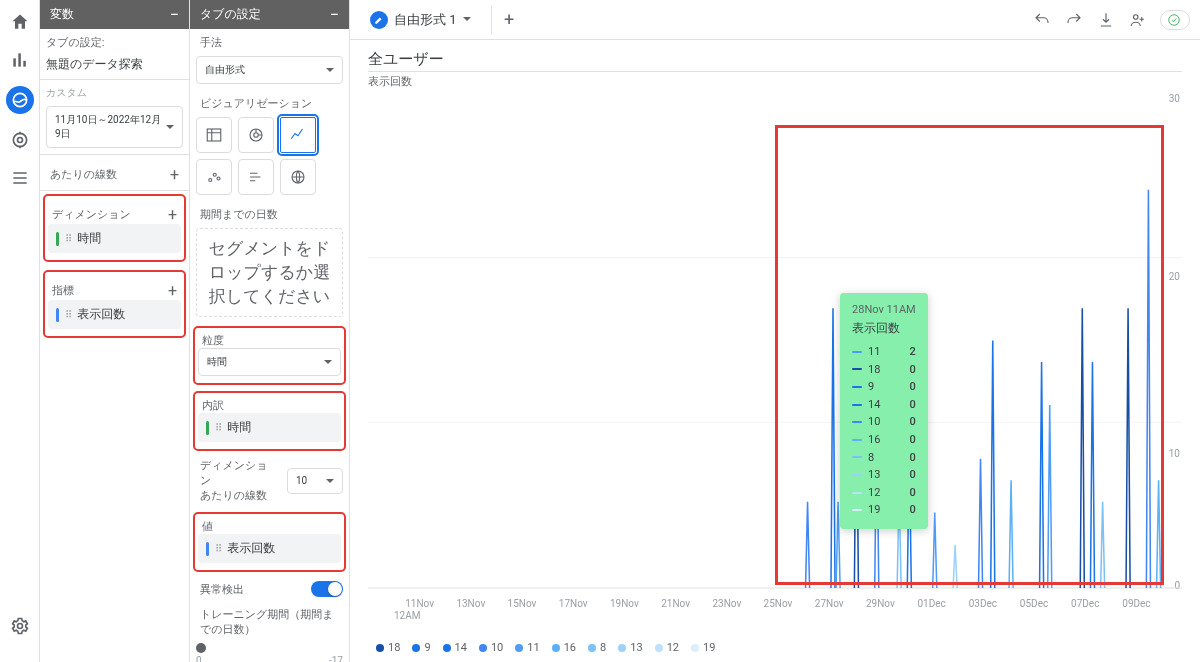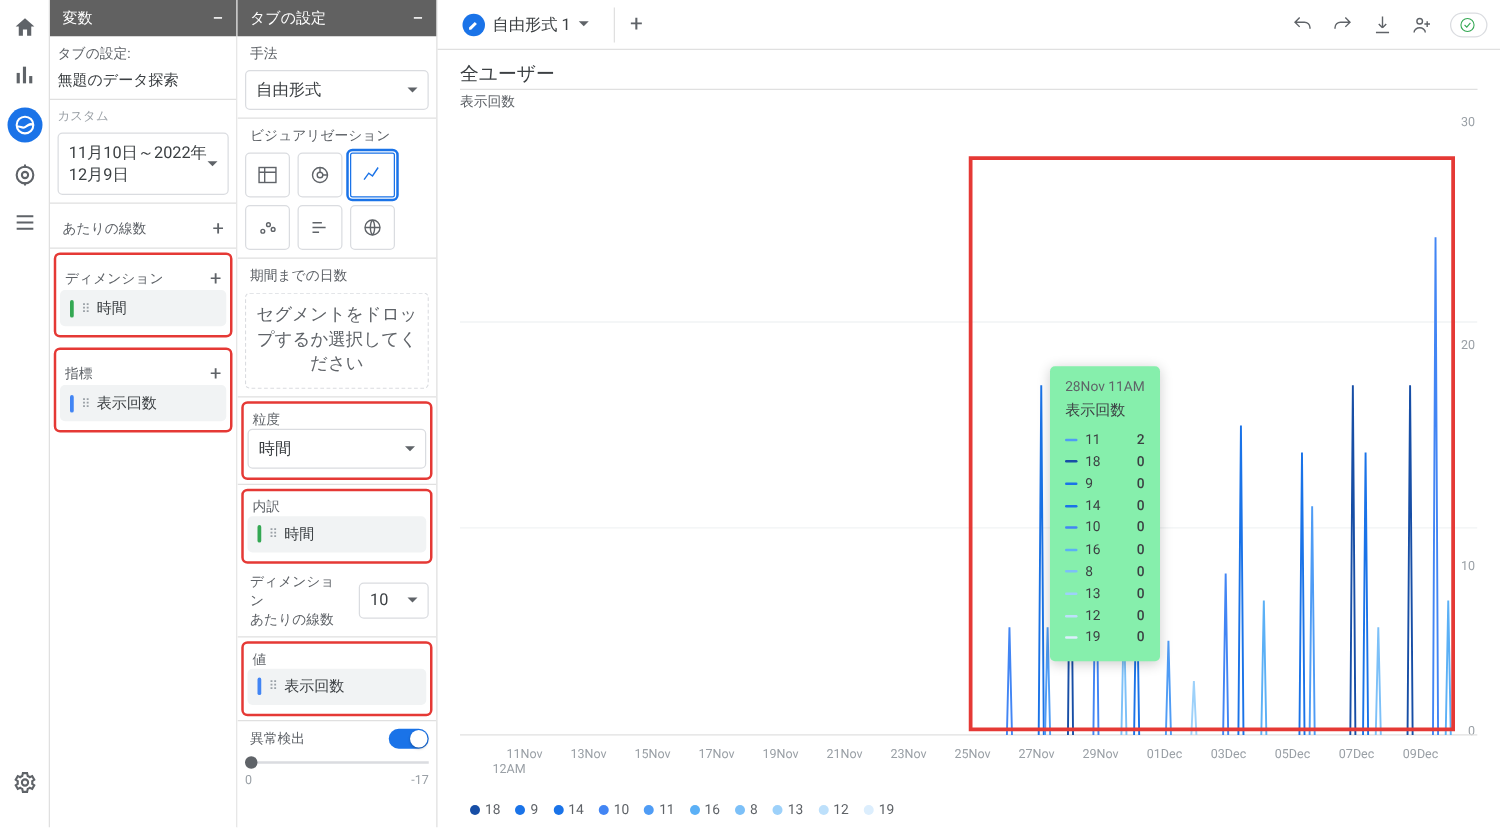--- a/index.html
+++ b/index.html
@@ -12,27 +12,27 @@
 
 .panel { background:#fff; border-right:1px solid #e0e0e0; display:flex; flex-direction:column; }
 .panel-vars { width: 150px; }
 .panel-tab  { width: 160px; }
 .panel-header { background:#616161; color:#fff; font-size:12px; padding:6px 10px; display:flex; justify-content:space-between; align-items:center; cursor:pointer;}
 .panel-header .minus { font-size:16px; line-height:10px; }
 .panel-body { padding:6px 6px; font-size:11px; display:flex; flex-direction:column; gap:6px; overflow:auto; }
 .section-label { color:#5f6368; font-size:11px; padding:4px 4px 0 4px; display:flex; justify-content:space-between; align-items:center;}
 .section-label .plus { font-size:16px; color:#5f6368; cursor:pointer; }
 .card { background:#f1f3f4; border-radius:4px; padding:8px 10px; font-size:12px; text-align:center; color:#5f6368;}
-.drop-card { background:#fff; border:1px dashed #dadce0; border-radius:4px; padding:8px 6px; font-size:14px; text-align:center; color:#5f6368; line-height:1.4;}
+.drop-card { background:#fff; border:1px dashed #dadce0; border-radius:4px; padding:8px 6px; font-size:17px; text-align:center; color:#5f6368; line-height:1.4;}
 .chip { background:#f1f3f4; border-radius:4px; padding:6px 8px; font-size:12px; display:flex; align-items:center; gap:6px; }
 .chip .bar { width:3px; height:14px; border-radius:2px; }
 .chip .bar.green { background:#34a853; }
 .chip .bar.blue { background:#4285f4; }
 .chip .dots { color:#9aa0a6; letter-spacing:-1px; font-size:10px;}
-.select { background:#fff; border:1px solid #dadce0; border-radius:4px; padding:6px 8px; font-size:13px; display:flex; justify-content:space-between; align-items:center; cursor:pointer;}
+.select { background:#fff; border:1px solid #dadce0; border-radius:4px; padding:6px 8px; font-size:10px; display:flex; justify-content:space-between; align-items:center; cursor:pointer;}
 .select .arrow { border:4px solid transparent; border-top-color:#5f6368; margin-top:4px; }
 .small-label { font-size:11px; color:#5f6368; padding:0 4px;}
 .hr { height:1px; background:#e0e0e0; margin:0 -6px; }
 
 .viz-grid { display:flex; flex-wrap:wrap; gap:6px; }
 .viz-btn { width:36px; height:36px; border:1px solid #dadce0; border-radius:4px; display:flex; align-items:center; justify-content:center; cursor:pointer; background:#fff;}
 .viz-btn.active { outline:2px solid #1a73e8; border-color:#1a73e8; }
 .viz-btn svg { width:18px; height:18px; stroke:#5f6368; fill:none; stroke-width:1.5;}
 .viz-btn.active svg { stroke:#1a73e8; }
 
@@ -272,20 +272,21 @@
       </div>
     </div>
     <div class="hr"></div>
 
     <div class="row">
       <div class="small-label grow">異常検出</div>
       <div class="toggle">
           <div class="knob"></div>
         </div>
     </div>
+    <div class="small-label" style="margin-top:4px;white-space:normal">トレーニング期間（期間までの日数）</div>
     <div class="slider">
         <div class="ball"></div>
       </div>
     <div class="row plbl">
         <span>0</span>
         <span class="grow"></span>
         <span>-17</span>
       </div>
   </div>
 </div>

